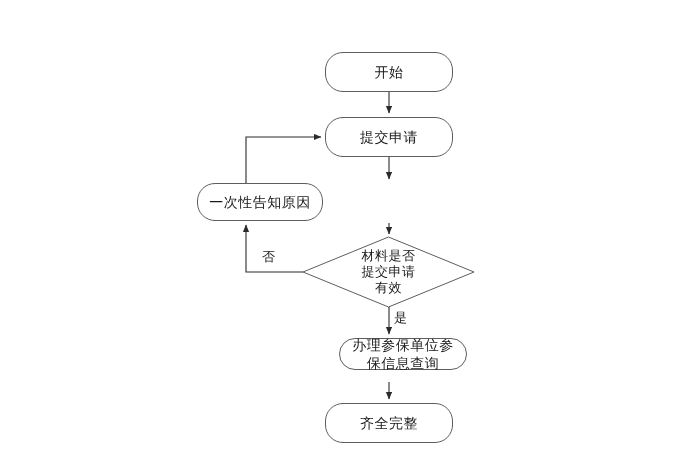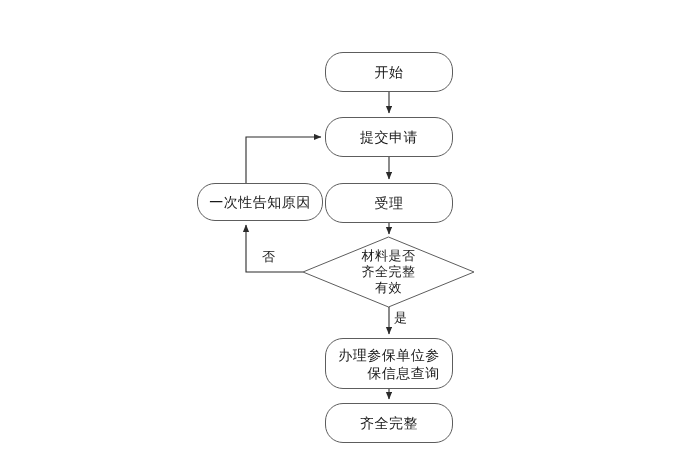--- a/index.html
+++ b/index.html
@@ -34,21 +34,20 @@
     color: #1a1a1a;
     font-size: 14px;
     line-height: 18px;
     letter-spacing: 0.5px;
     white-space: pre-line;
   }
   .node.process {
     border: 1px solid #5d5d5d;
     border-radius: 18px;
     background: #ffffff;
-    text-align: right;
   }
   .node.decision {
     background: transparent;
     border: 0;
     z-index: 2;
   }
   .node.decision .dtext {
     position: relative;
     z-index: 3;
     font-size: 13px;
@@ -93,35 +92,32 @@
   </svg>
 
   <div class="node process" style="left:325px; top:52px; width:128px; height:40px;">
     <span>开始</span>
   </div>
 
   <div class="node process" style="left:325px; top:117px; width:128px; height:40px;">
     <span>提交申请</span>
   </div>
 
-  <div class="node process" style="left:325px; top:183px; width:128px; height:40px;">
-    <span>受理</span>
-  </div>
 
   <div class="node process" style="left:183px; top:183px; width:126px; height:38px;margin-left:14px;">
     <span>一次性告知原因</span>
   </div>
 
   <div class="node decision" style="left:303px; top:237px; width:171px; height:70px;">
     <span class="dtext">材料是否
-齐全完整
+提交申请
 有效</span>
   </div>
 
-  <div class="node process" style="left:325px; top:338px; width:128px; height:51px;">
+  <div class="node process" style="left:339px; top:338px; width:128px; height:32px;">
     <span>办理参保单位参
 保信息查询</span>
   </div>
 
   <div class="node process" style="left:325px; top:403px; width:128px; height:40px;">
     <span>齐全完整</span>
   </div>
 
   <div class="edge-label" style="left:262px; top:249px;">否</div>
 

